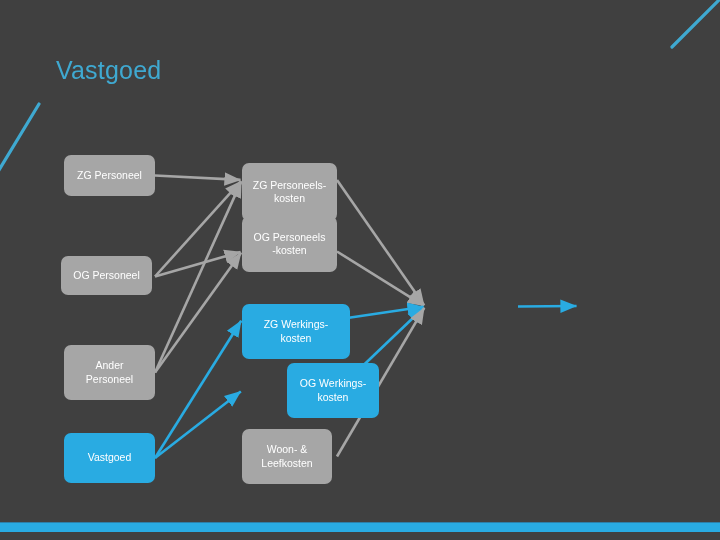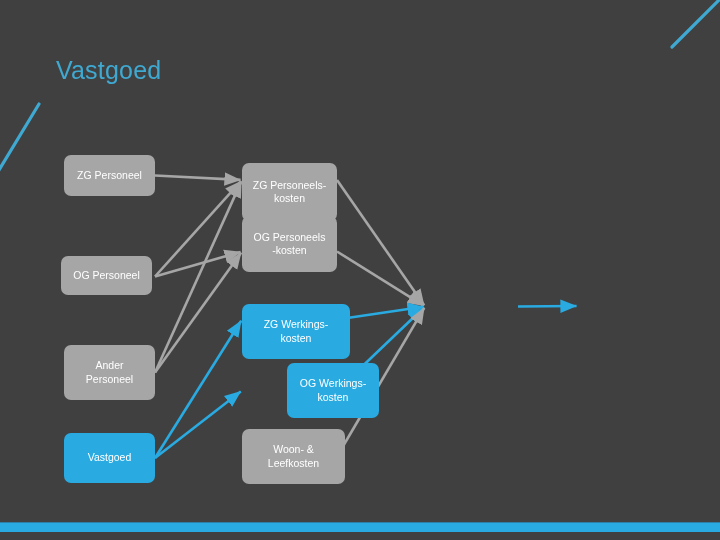--- a/index.html
+++ b/index.html
@@ -128,20 +128,20 @@
 kosten</div>
 
   <div class="node gray" style="left:64px;  top:345px; width:91px;  height:55px;">Ander
 Personeel</div>
 
   <div class="node blue" style="left:242px; top:363px; width:92px;  height:55px;margin-left:45px;">OG Werkings-
 kosten</div>
 
   <div class="node blue" style="left:64px;  top:433px; width:91px;  height:50px;">Vastgoed</div>
 
-  <div class="node gray" style="left:242px; top:429px; width:103px;  height:55px;">Woon- &amp;
+  <div class="node gray" style="left:242px; top:429px; width:90px;  height:55px;">Woon- &amp;
 Leefkosten</div>
 
 
 
   <div id="bottom-bar"></div>
 
 </div>
 
 </body></html>

